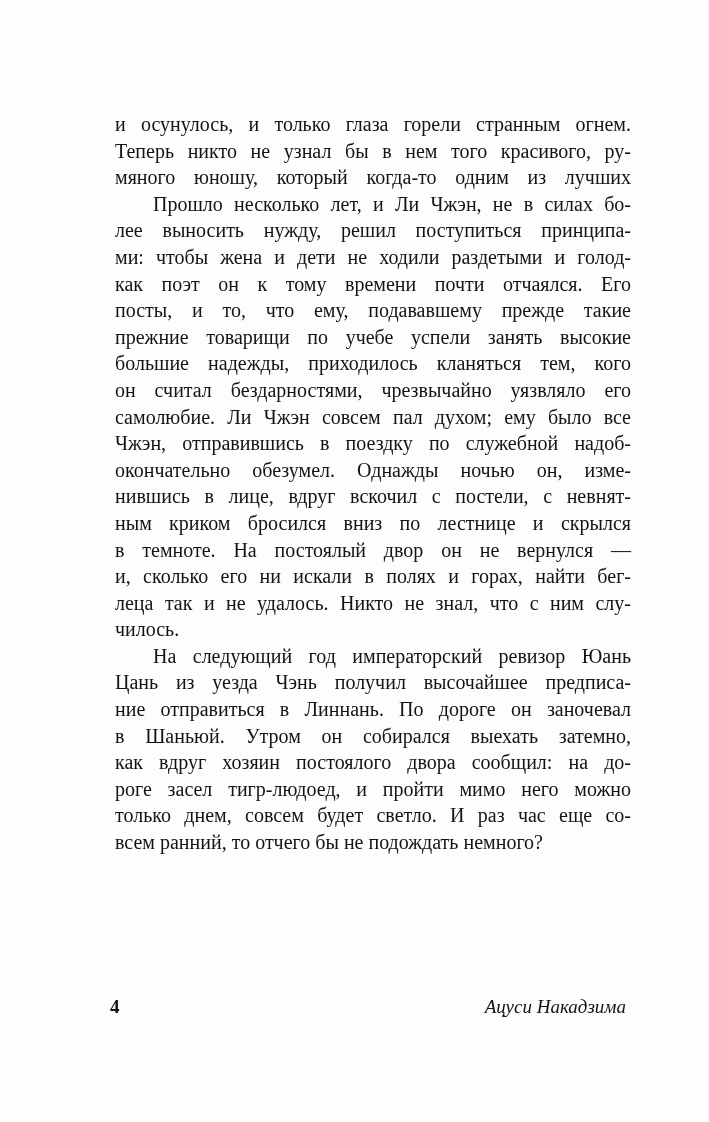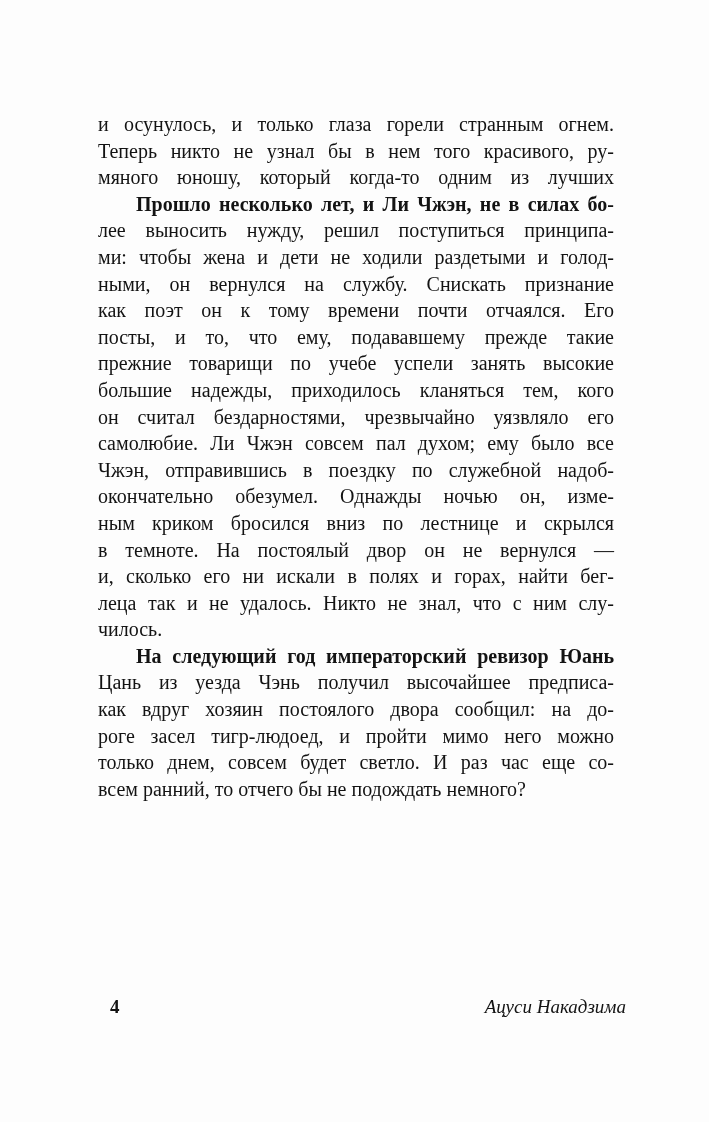--- a/index.html
+++ b/index.html
@@ -7,32 +7,32 @@
     width: 709px;
     height: 1122px;
     background: #fdfdfd;
     color: #131313;
     font-family: "Liberation Serif", serif;
     position: relative;
     overflow: hidden;
   }
   .text-block {
     position: absolute;
-    left: 98px;
+    left: 115px;
     top: 111px;
     width: 516px;
     font-size: 20px;
   }
   .line {
     line-height: 26.6px;
     text-align: justify;
     text-align-last: justify;
   }
   .line.last { text-align-last: left; }
-  .line.first-indent { text-indent: 38px; font-weight: bold; }
+  .line.first-indent { text-indent: 38px; }
   .footer {
     position: absolute;
     left: 110px;
     top: 996px;
     width: 516px;
     display: flex;
     justify-content: space-between;
     align-items: baseline;
     font-size: 19px;
   }
@@ -45,38 +45,40 @@
 <div class="text-block">
     <div>
       <div class="line">и осунулось, и только глаза горели странным огнем.</div>
       <div class="line">Теперь никто не узнал бы в нем того красивого, ру-</div>
       <div class="line">мяного юношу, который когда-то одним из лучших</div>
     </div>
     <div>
       <div class="line first-indent">Прошло несколько лет, и Ли Чжэн, не в силах бо-</div>
       <div class="line">лее выносить нужду, решил поступиться принципа-</div>
       <div class="line">ми: чтобы жена и дети не ходили раздетыми и голод-</div>
-      <div class="line">ными, он вернулся на службу. Снискать признание</div>
       <div class="line">как поэт он к тому времени почти отчаялся. Его</div>
       <div class="line">посты, и то, что ему, подававшему прежде такие</div>
       <div class="line">прежние товарищи по учебе успели занять высокие</div>
       <div class="line">большие надежды, приходилось кланяться тем, кого</div>
       <div class="line">он считал бездарностями, чрезвычайно уязвляло его</div>
       <div class="line">самолюбие. Ли Чжэн совсем пал духом; ему было все</div>
       <div class="line">Чжэн, отправившись в поездку по служебной надоб-</div>
       <div class="line">окончательно обезумел. Однажды ночью он, изме-</div>
+      <div class="line">нившись в лице, вдруг вскочил с постели, с невнят-</div>
       <div class="line">ным криком бросился вниз по лестнице и скрылся</div>
       <div class="line">в темноте. На постоялый двор он не вернулся —</div>
       <div class="line">и, сколько его ни искали в полях и горах, найти бег-</div>
       <div class="line">леца так и не удалось. Никто не знал, что с ним слу-</div>
       <div class="line last">чилось.</div>
     </div>
     <div>
       <div class="line first-indent">На следующий год императорский ревизор Юань</div>
       <div class="line">Цань из уезда Чэнь получил высочайшее предписа-</div>
+      <div class="line">ние отправиться в Линнань. По дороге он заночевал</div>
+      <div class="line">в Шаньюй. Утром он собирался выехать затемно,</div>
       <div class="line">как вдруг хозяин постоялого двора сообщил: на до-</div>
       <div class="line">роге засел тигр-людоед, и пройти мимо него можно</div>
       <div class="line">только днем, совсем будет светло. И раз час еще со-</div>
       <div class="line last">всем ранний, то отчего бы не подождать немного?</div>
     </div>
   </div>
 
 <div class="footer">
   <span class="pagenum">4</span>
   <span class="author">Ацуси Накадзима</span>

